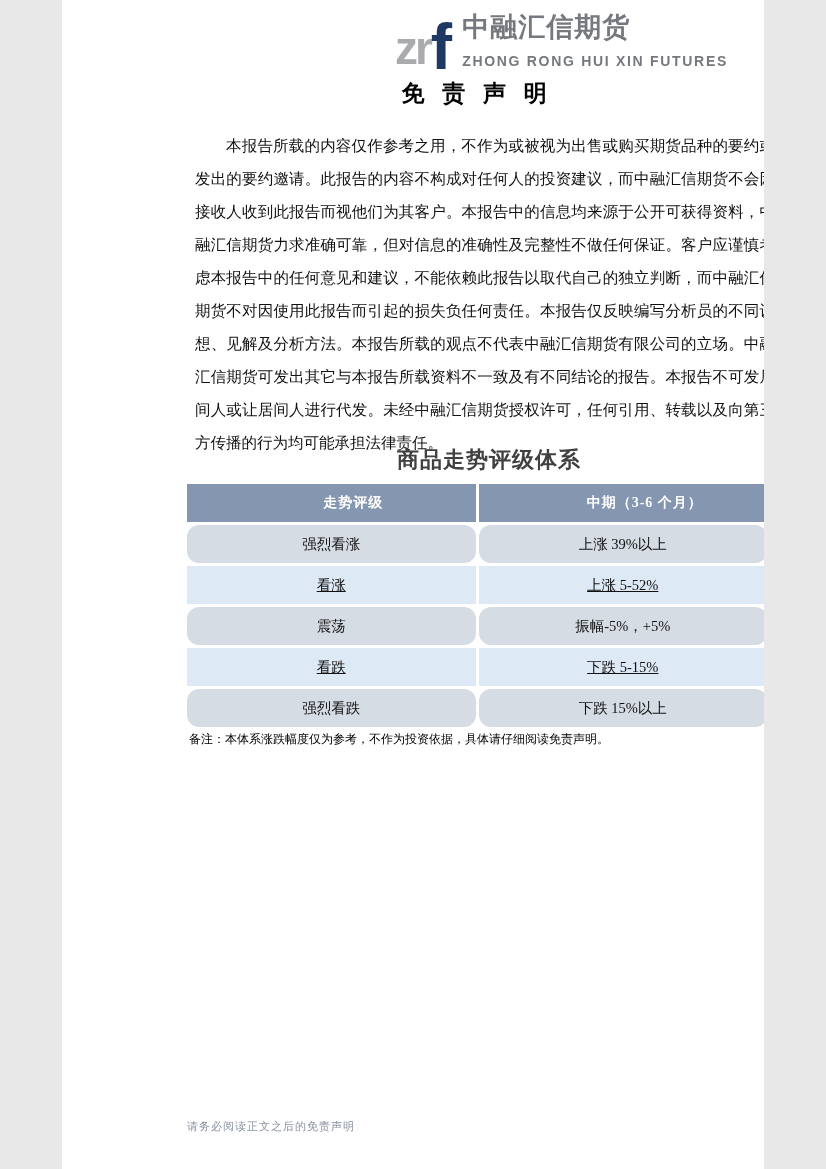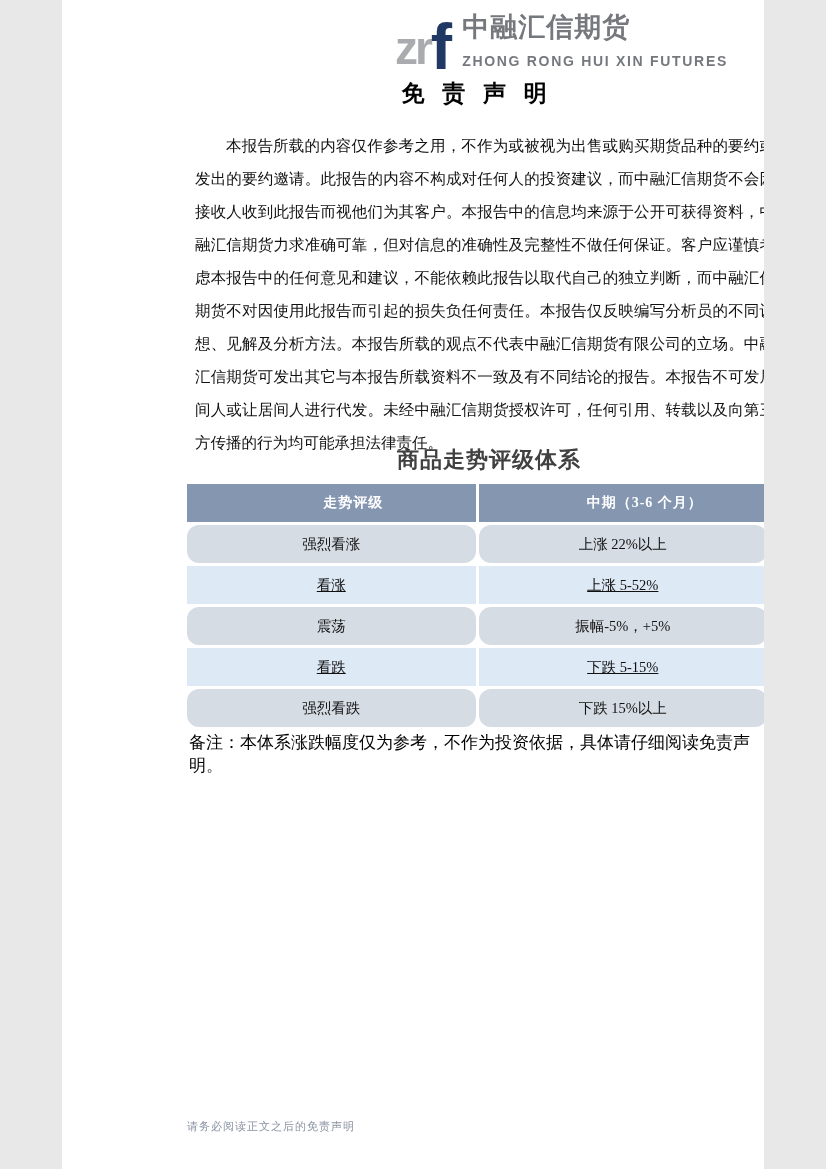--- a/index.html
+++ b/index.html
@@ -89,21 +89,21 @@
   .cell.head{
     background:var(--header-bg);
     color:#ffffff;font-weight:bold;font-size:14px;
     letter-spacing:1px;
     padding-left:44px;
   }
   .cell.row-gray{background:var(--row-gray);border-radius:12px;}
   .cell.row-blue{background:var(--row-blue);text-decoration:underline;}
   .table-note{
     position:absolute;top:731px;left:127px;width:578px;
-    margin:0;font-size:17px;color:#000;
+    margin:0;font-size:12px;color:#000;
   }
   
   .footer-note{
     position:absolute;top:1119px;left:125px;
     margin:0;font-size:11px;color:var(--footer-gray);
     letter-spacing:1px;
   }
 </style>
 </head>
 <body>
@@ -124,21 +124,21 @@
   <h1 class="doc-title">免 责 声 明</h1>
 
   <p class="body-text">本报告所载的内容仅作参考之用，不作为或被视为出售或购买期货品种的要约或发出的要约邀请。此报告的内容不构成对任何人的投资建议，而中融汇信期货不会因接收人收到此报告而视他们为其客户。本报告中的信息均来源于公开可获得资料，中融汇信期货力求准确可靠，但对信息的准确性及完整性不做任何保证。客户应谨慎考虑本报告中的任何意见和建议，不能依赖此报告以取代自己的独立判断，而中融汇信期货不对因使用此报告而引起的损失负任何责任。本报告仅反映编写分析员的不同设想、见解及分析方法。本报告所载的观点不代表中融汇信期货有限公司的立场。中融汇信期货可发出其它与本报告所载资料不一致及有不同结论的报告。本报告不可发居间人或让居间人进行代发。未经中融汇信期货授权许可，任何引用、转载以及向第三方传播的行为均可能承担法律责任。</p>
 
   <h2 class="section-title">商品走势评级体系</h2>
 
   <div class="rating-table">
       <div class="cell head">走势评级</div>
       <div class="cell head">中期（3-6 个月）</div>
       <div class="cell row-gray">强烈看涨</div>
-      <div class="cell row-gray">上涨 22%以上</div>
+      <div class="cell row-gray">上涨 39%以上</div>
       <div class="cell row-blue">看涨</div>
       <div class="cell row-blue">上涨 5-52%</div>
       <div class="cell row-gray">震荡</div>
       <div class="cell row-gray">振幅-5%，+5%</div>
       <div class="cell row-blue">看跌</div>
       <div class="cell row-blue">下跌 5-15%</div>
       <div class="cell row-gray">强烈看跌</div>
       <div class="cell row-gray">下跌 15%以上</div>
     </div>
 

